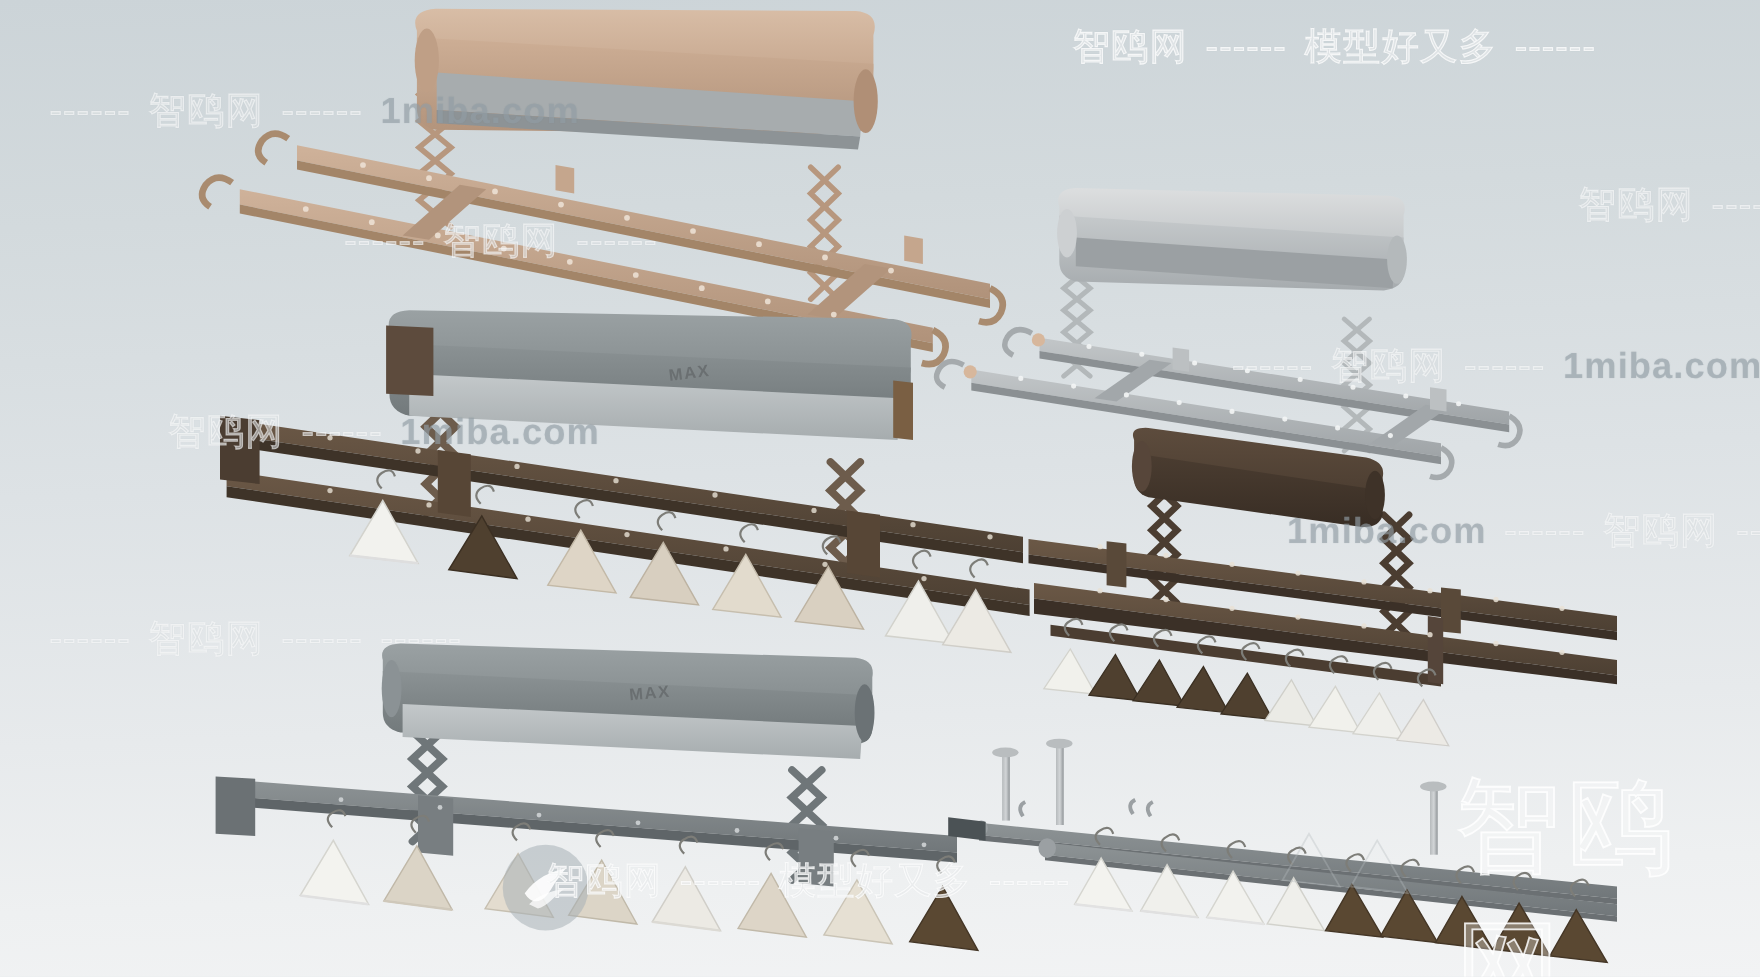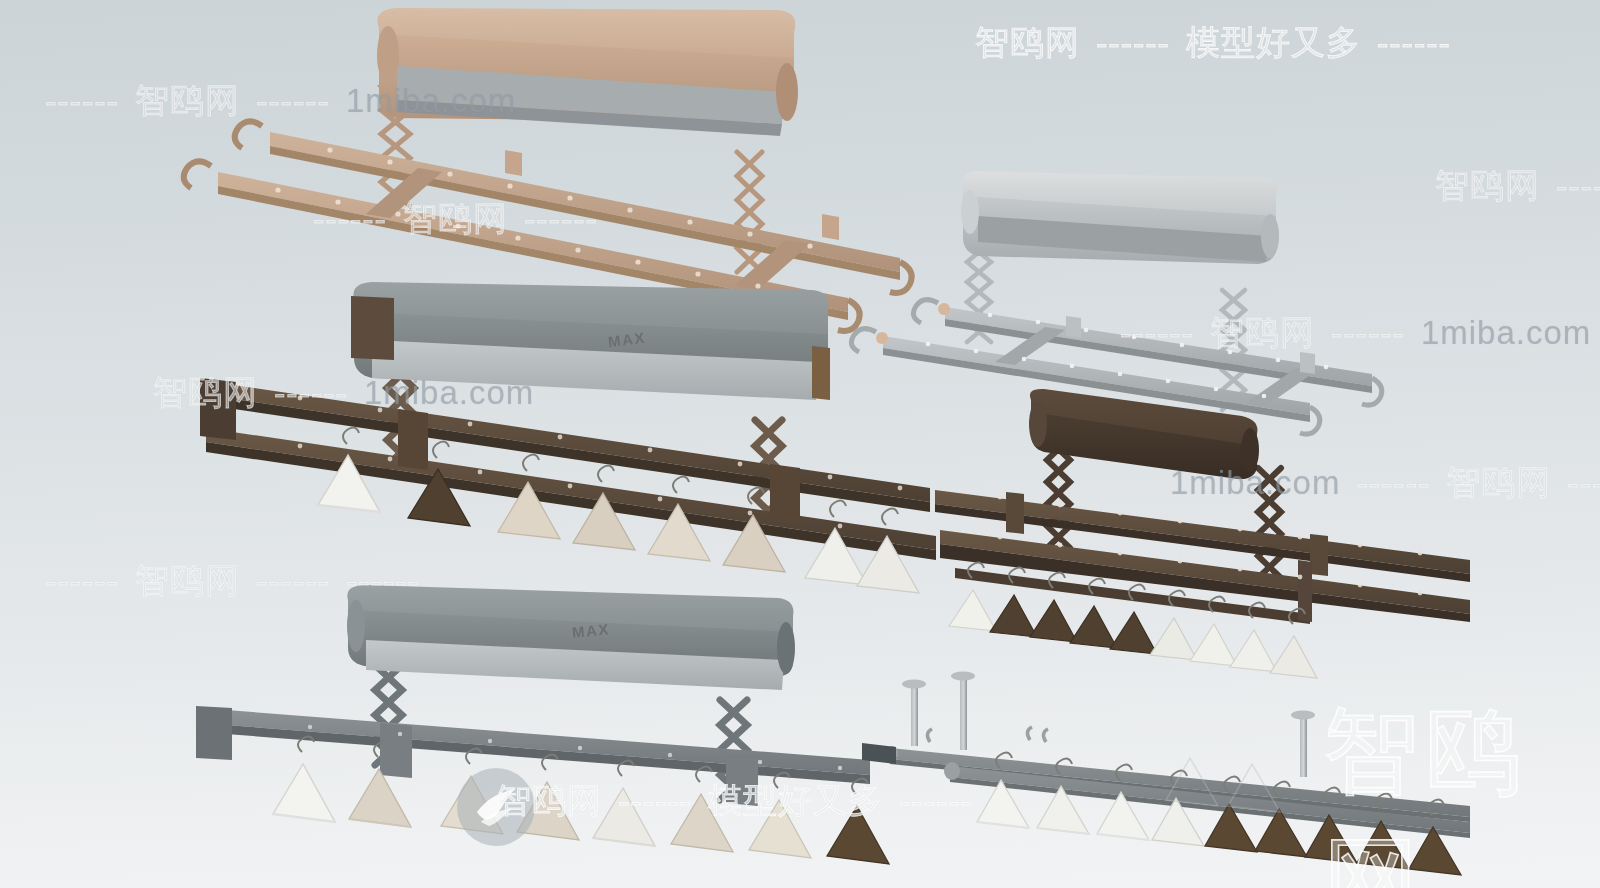--- a/index.html
+++ b/index.html
@@ -19,21 +19,21 @@
     font-size:34px;letter-spacing:1px;
     color:rgba(255,255,255,0.55);
     -webkit-text-stroke:1px rgba(255,255,255,0.75);
     text-shadow:0 0 1px rgba(120,135,145,0.25);
   }
   .wm-row.dim{color:rgba(255,255,255,0.42);-webkit-text-stroke:1px rgba(255,255,255,0.55);}
   .wm-seg{margin:0 8px;}
   .wm-dom{
     color:rgba(150,160,167,0.55);
     -webkit-text-stroke:0px;
-    font-size:33px;font-weight:400;
+    font-size:33px;font-weight:700;
   }
   .wm-big{
     position:absolute;font-size:96px;letter-spacing:6px;
     color:rgba(255,255,255,0.30);
     -webkit-text-stroke:1.6px rgba(255,255,255,0.85);
   }
   .wm-logo{
     position:absolute;width:78px;height:78px;border-radius:50%;
     background:rgba(168,176,182,0.55);
   }

